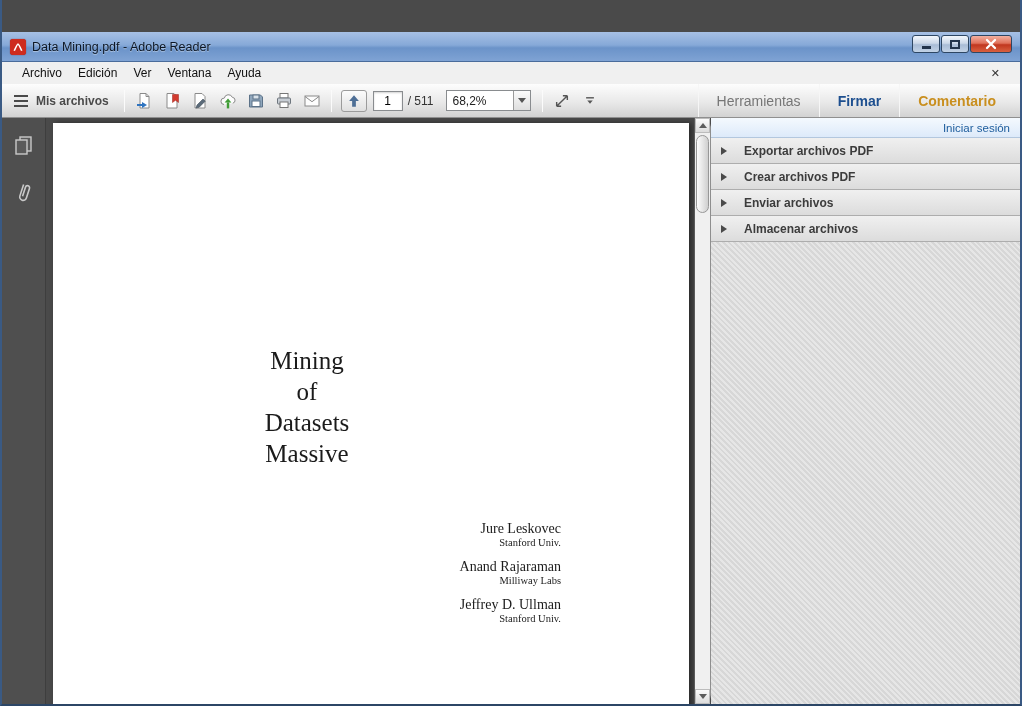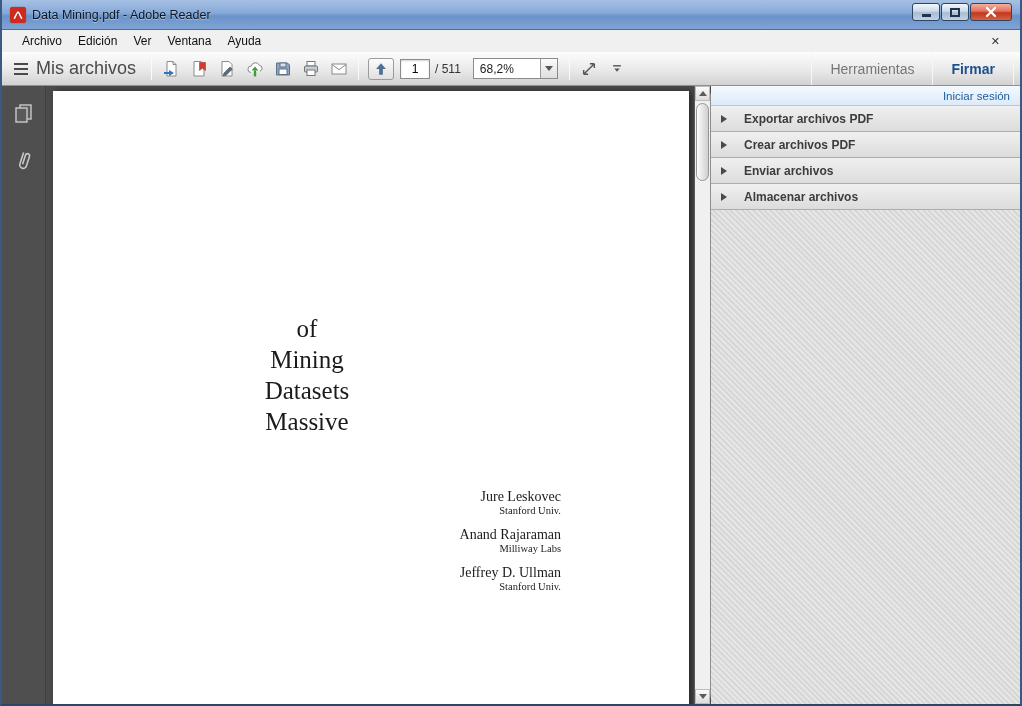--- a/index.html
+++ b/index.html
@@ -6,21 +6,21 @@
   html,body { width:1022px; height:706px; font-family:"Liberation Sans", sans-serif; }
   .window {
     width:1022px; height:706px; display:flex; flex-direction:column;
     border-left:2px solid #3a5a84; border-right:2px solid #3a5a84; border-bottom:2px solid #2c4666;
     background:#4a4a4a; overflow:hidden; position:relative;
   }
   
   .titlebar {
     height:30px; flex:0 0 30px; position:relative; display:flex; align-items:center;
     background:linear-gradient(180deg,#a7c0e4 0%, #86a9d8 45%, #6b93c9 55%, #7fa3d4 100%);
-    border-bottom:1px solid #4a6c9b; padding-left:8px;
+    border-bottom:1px solid #4a6c9b; padding-left:8px;margin-top:32px;
   }
   .app-icon { width:16px; height:16px; border-radius:3px; background:#ce2b1e; display:inline-flex; align-items:center; justify-content:center; margin-right:6px; box-shadow:0 0 1px #7d150d; }
   .title-text { font-size:12.5px; color:#0c1624; text-shadow:0 1px 1px rgba(255,255,255,.45); }
   .win-controls { position:absolute; top:3px; right:8px; display:flex; gap:1px; }
   .win-btn {
     height:18px; border:1px solid #2d4663; border-radius:3px; display:flex; align-items:center; justify-content:center;
     background:linear-gradient(180deg,#f3f7fc,#ccd8e9 45%,#a9bcd6 55%,#c2d2e6);
     cursor:default;
   }
   .win-btn.min, .win-btn.max { width:28px; }
@@ -35,21 +35,21 @@
   .menu-item { padding:3px 8px; cursor:default; }
   .menubar-close { margin-left:auto; padding:0 8px; font-size:11px; color:#333; cursor:default; }
   
   .toolbar {
     height:34px; flex:0 0 34px; display:flex; align-items:center; padding:0 6px;
     background:linear-gradient(180deg,#fdfdfd,#e9e9e9 55%,#d2d2d2);
     border-bottom:1px solid #8f8f8f; color:#444;
   }
   .hamburger { width:26px; height:26px; display:flex; align-items:center; justify-content:center; cursor:default; }
   .hamburger .bars { width:14px; height:2px; background:#4a4a4a; box-shadow:0 5px 0 #4a4a4a, 0 -5px 0 #4a4a4a; }
-  .myfiles-label { font-size:18px; font-weight:normal; color:#4a4a4a; padding:0 10px 0 2px; }
+  .myfiles-label { font-size:12px; font-weight:bold; color:#4a4a4a; padding:0 10px 0 2px; }
   .tb-sep { width:1px; height:22px; background:#b4b4b4; border-right:1px solid #fbfbfb; margin:0 5px; }
   .tb-btn { width:28px; height:26px; display:flex; align-items:center; justify-content:center; border-radius:3px; cursor:default; }
   .nav-btn { width:26px; height:22px; border:1px solid #9b9b9b; border-radius:3px; background:linear-gradient(180deg,#fcfcfc,#e0e0e0); display:flex; align-items:center; justify-content:center; margin:0 4px; }
   .page-input { width:30px; height:20px; border:1px solid #898c8f; box-shadow:inset 0 1px 2px rgba(0,0,0,.18); text-align:center; font-size:12px; background:#fff; margin:0 5px 0 2px; font-family:"Liberation Sans",sans-serif; }
   .page-total { font-size:12px; color:#333; margin-right:6px; }
   .zoom-combo { display:flex; height:21px; border:1px solid #898c8f; background:#fff; margin:0 6px; }
   .zoom-value { width:66px; font-size:12px; color:#222; display:flex; align-items:center; padding-left:6px; }
   .zoom-drop { width:17px; border-left:1px solid #9a9a9a; background:linear-gradient(180deg,#fbfbfb,#dedede); display:flex; align-items:center; justify-content:center; }
   .tri-down { width:0; height:0; border-left:4px solid transparent; border-right:4px solid transparent; border-top:5px solid #555; }
   .tb-right { margin-left:auto; display:flex; align-items:center; height:100%; }
@@ -209,20 +209,21 @@
           <path d="M5.5 8.5h7L9 12.5z" fill="#555"></path>
       </svg>
     </div>
 
     <div class="tb-right">
       <span class="r-sep"></span>
       <span class="r-tab tools">Herramientas</span>
       <span class="r-sep"></span>
       <span class="r-tab sign">Firmar</span>
       <span class="r-sep"></span>
+      <span class="r-tab comment">Comentario</span>
     </div>
   </div>
 
   <div class="content">
 
     <div class="leftnav">
       <div class="nav-icon">
         <svg width="22" height="22" viewBox="0 0 22 22">
           <rect x="7" y="3" width="11" height="14" fill="#5a5a5a" stroke="#c9c9c9" stroke-width="1.4"></rect>
           <rect x="3" y="6" width="11" height="14" fill="#5a5a5a" stroke="#c9c9c9" stroke-width="1.4"></rect>
@@ -231,22 +232,22 @@
       <div class="nav-icon">
         <svg width="20" height="22" viewBox="0 0 20 22">
           <path d="M7 3v12a3.4 3.4 0 0 0 6.8 0V5a2.1 2.1 0 0 0-4.2 0v9.5" fill="none" stroke="#c9c9c9" stroke-width="1.6" transform="rotate(18 10 11)"></path>
         </svg>
       </div>
     </div>
 
     <div class="docarea">
       <div class="page">
         <div class="doc-title">
+          <div>Mining</div>
           <div>of</div>
-          <div>Mining</div>
           <div>Datasets</div>
           <div>Massive</div>
         </div>
         <div class="doc-authors">
           <div class="author">
             <div class="name">Jure Leskovec</div>
             <div class="affil">Stanford Univ.</div>
           </div>
           <div class="author">
             <div class="name">Anand Rajaraman</div>

